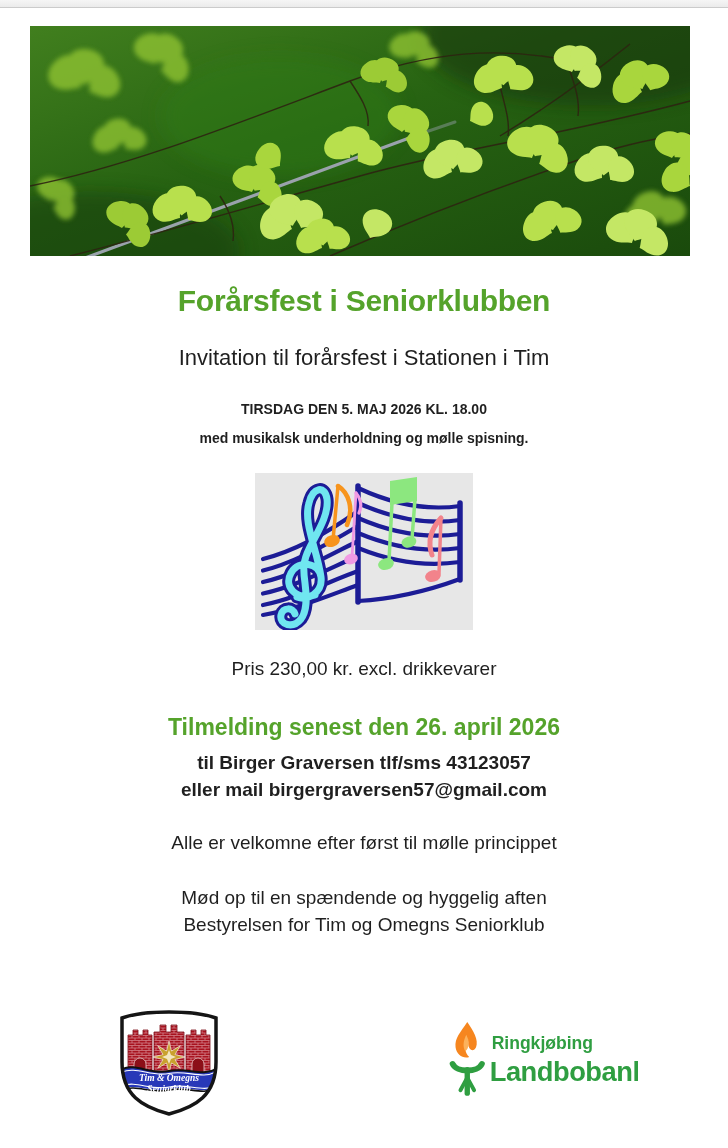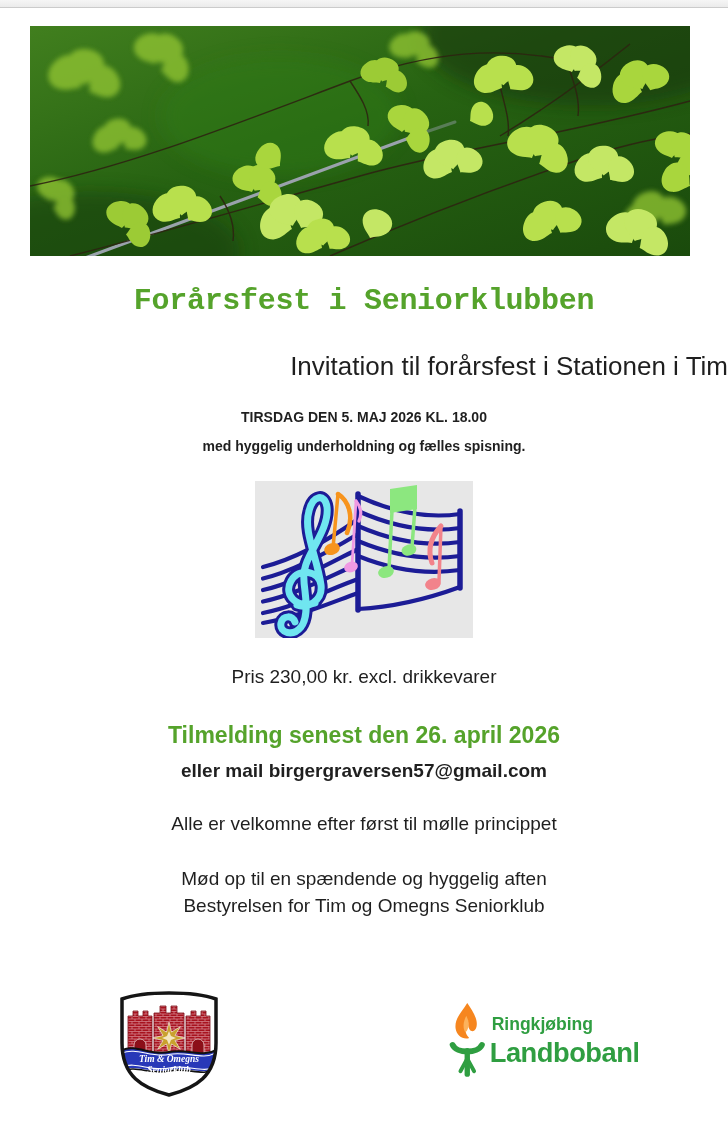--- a/index.html
+++ b/index.html
@@ -4,22 +4,22 @@
 <style>
   html,body{margin:0;padding:0;}
   body{
     width:728px;height:1148px;background:#ffffff;overflow:hidden;
     font-family:"Liberation Sans","DejaVu Sans",sans-serif;color:#1f1f1f;
   }
   .top-edge{height:7px;background:linear-gradient(#f5f5f5,#ebebeb);border-bottom:1px solid #cbcbcb;}
   .hero{margin:18px 0 0 30px;width:660px;height:230px;}
   .hero svg{display:block;width:660px;height:230px;}
   .center{text-align:center;}
-  .title{margin:28px 0 0;font-size:30px;line-height:34px;font-weight:bold;color:#55a32b;letter-spacing:-0.3px;font-family:Liberation Mono, monospace;}
-  .intro{margin:36px 0 0;font-size:26px;line-height:24px;text-align:right;}
+  .title{margin:28px 0 0;font-size:30px;line-height:34px;font-weight:bold;color:#55a32b;letter-spacing:-0.3px;}
+  .intro{margin:28px 0 0;font-size:22px;line-height:24px;}
   .event{margin:25px 0 0;font-size:14px;line-height:29px;font-weight:bold;}
   .music{margin:20px auto 0;width:218px;height:157px;}
   .music svg{display:block;width:218px;height:157px;}
   .price{margin:27px 0 0;font-size:19px;line-height:24px;}
   .deadline{margin:31px 0 0;font-size:23px;line-height:30px;font-weight:bold;color:#55a32b;}
   .contact{margin:7px 0 0;font-size:19px;line-height:27px;font-weight:bold;}
   .welcome{margin:28px 0 0;font-size:19px;line-height:24px;}
   .closing{margin:29px 0 0;font-size:19px;line-height:27px;}
   .footer{position:relative;height:200px;}
   .club-crest{position:absolute;left:116px;top:67px;width:106px;height:113px;}
@@ -105,21 +105,21 @@
     </g>
   </svg>
 </div>
 
 <div class="title center">Forårsfest i Seniorklubben</div>
 
 <div class="intro center">Invitation til forårsfest i Stationen i Tim</div>
 
 <div class="event center">
   <div>TIRSDAG DEN 5. MAJ 2026 KL. 18.00</div>
-  <div>med hyggelig underholdning og fælles spisning.</div>
+  <div>med musikalsk underholdning og mølle spisning.</div>
 </div>
 
 <div class="music">
   <svg viewBox="0 0 218 157">
     <rect width="218" height="157" fill="#e7e7e7"></rect>
     <g stroke="#1c1c96" fill="none" stroke-linecap="round">
       <g stroke-width="4.2">
         <path d="M8,86 C40,78 75,58 103,38"></path>
         <path d="M8,97.5 C40,90 75,70 103,53"></path>
         <path d="M8,109 C40,102 75,82 103,68"></path>
@@ -165,20 +165,21 @@
       <ellipse cx="178" cy="103" rx="8" ry="5.8" fill="#f2838b" transform="rotate(-15 178 103)"></ellipse>
     </g>
   </svg>
 </div>
 
 <div class="price center">Pris 230,00 kr. excl. drikkevarer</div>
 
 <div class="deadline center">Tilmelding senest den 26. april 2026</div>
 
 <div class="contact center">
+  <div>til Birger Graversen tlf/sms 43123057</div>
   <div>eller mail birgergraversen57@gmail.com</div>
 </div>
 
 <div class="welcome center">Alle er velkomne efter først til mølle princippet</div>
 
 <div class="closing center">
   <div>Mød op til en spændende og hyggelig aften</div>
   <div>Bestyrelsen for Tim og Omegns Seniorklub</div>
 </div>
 

